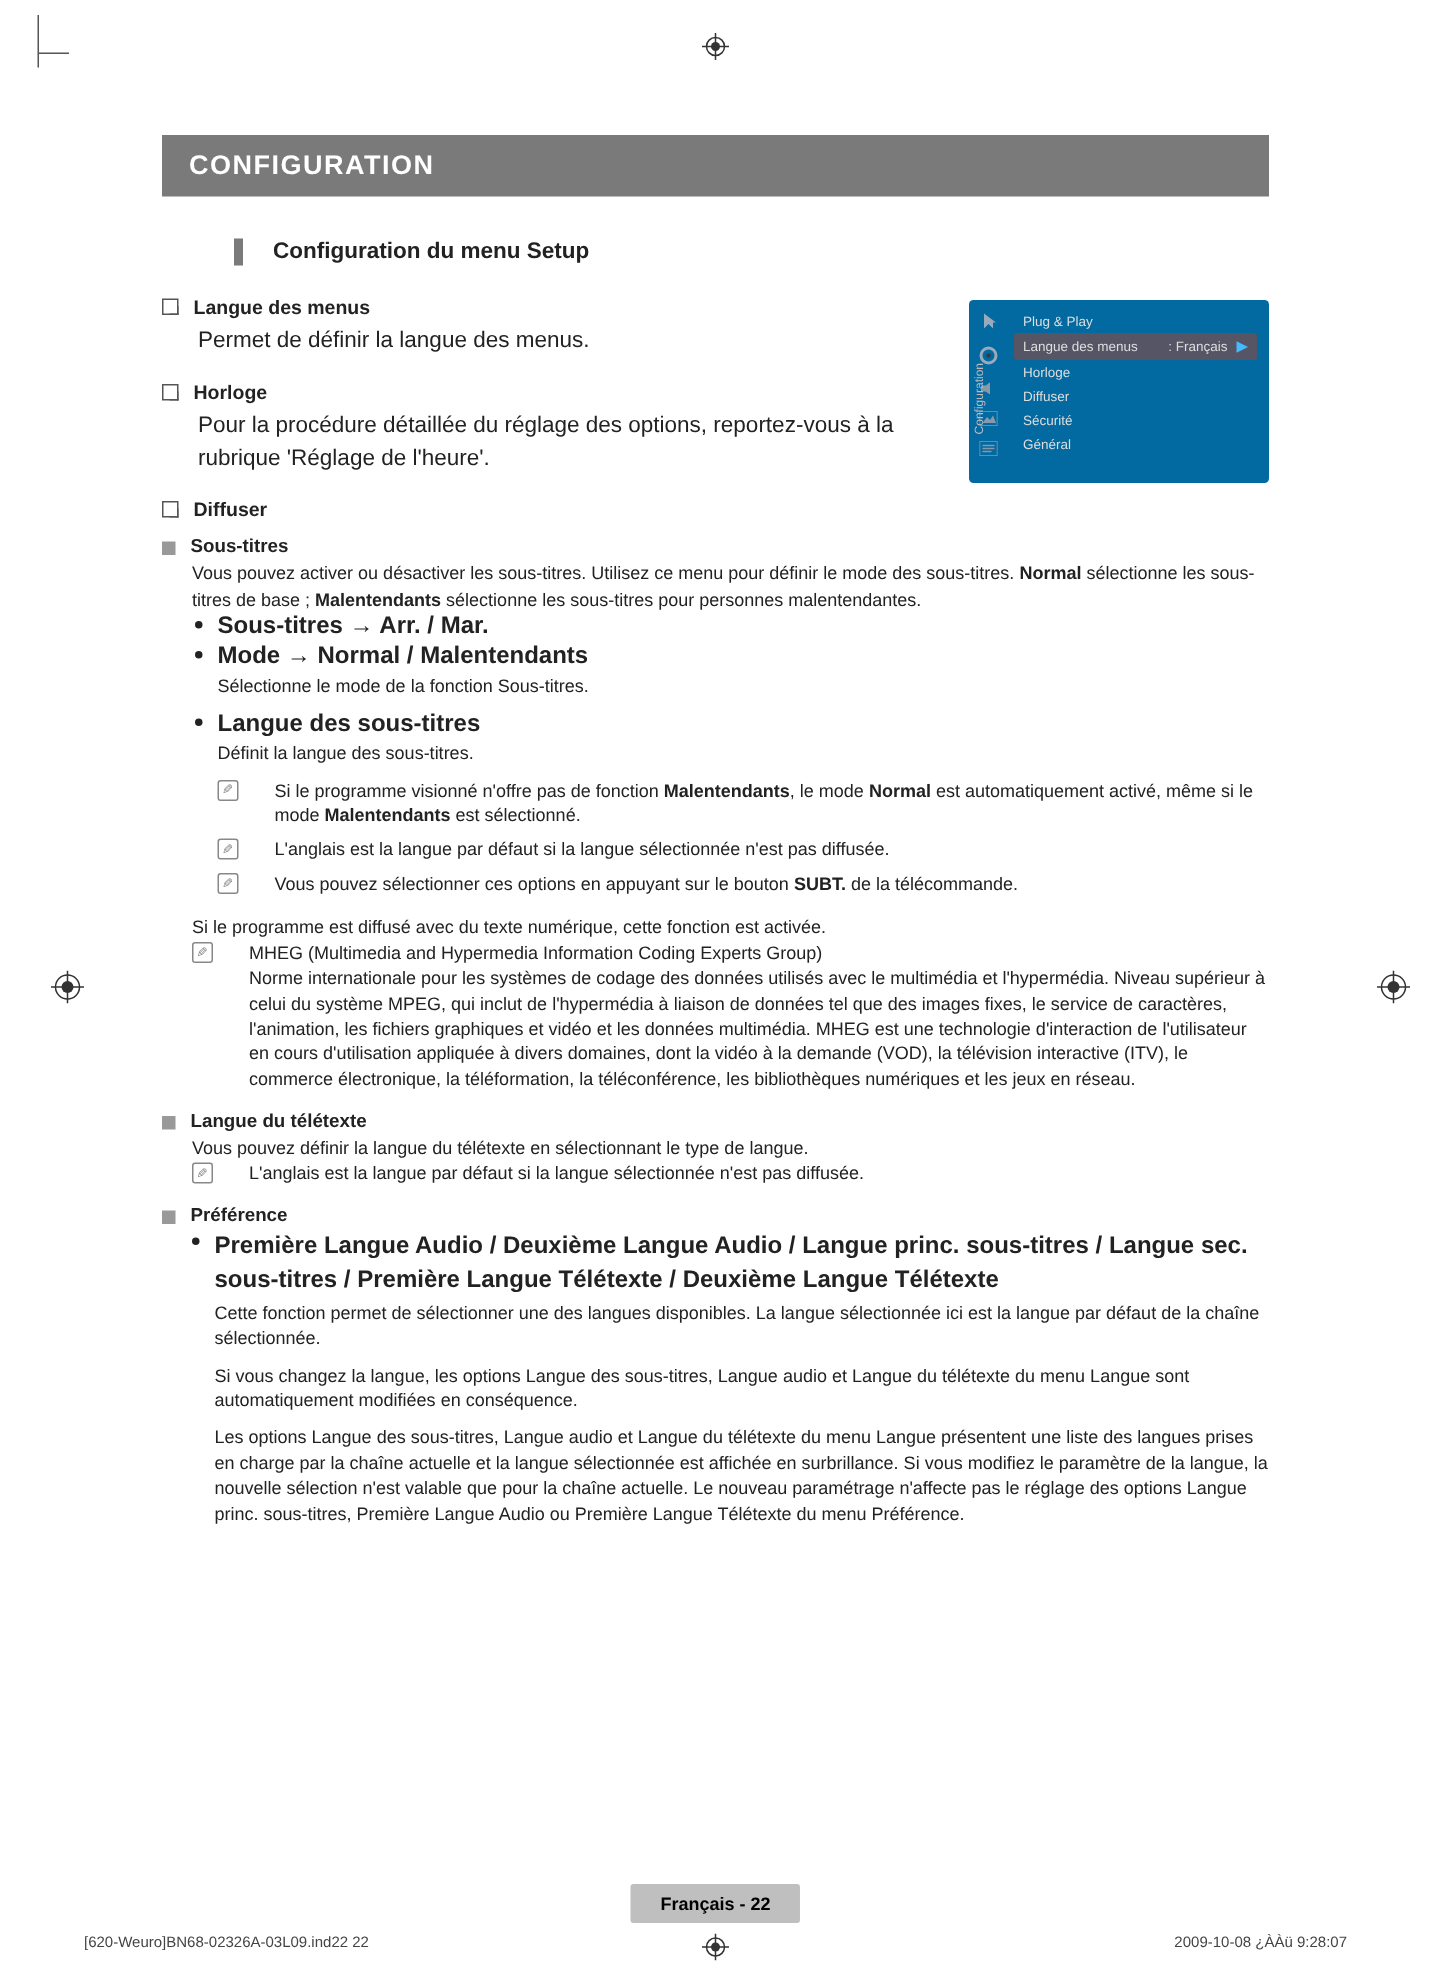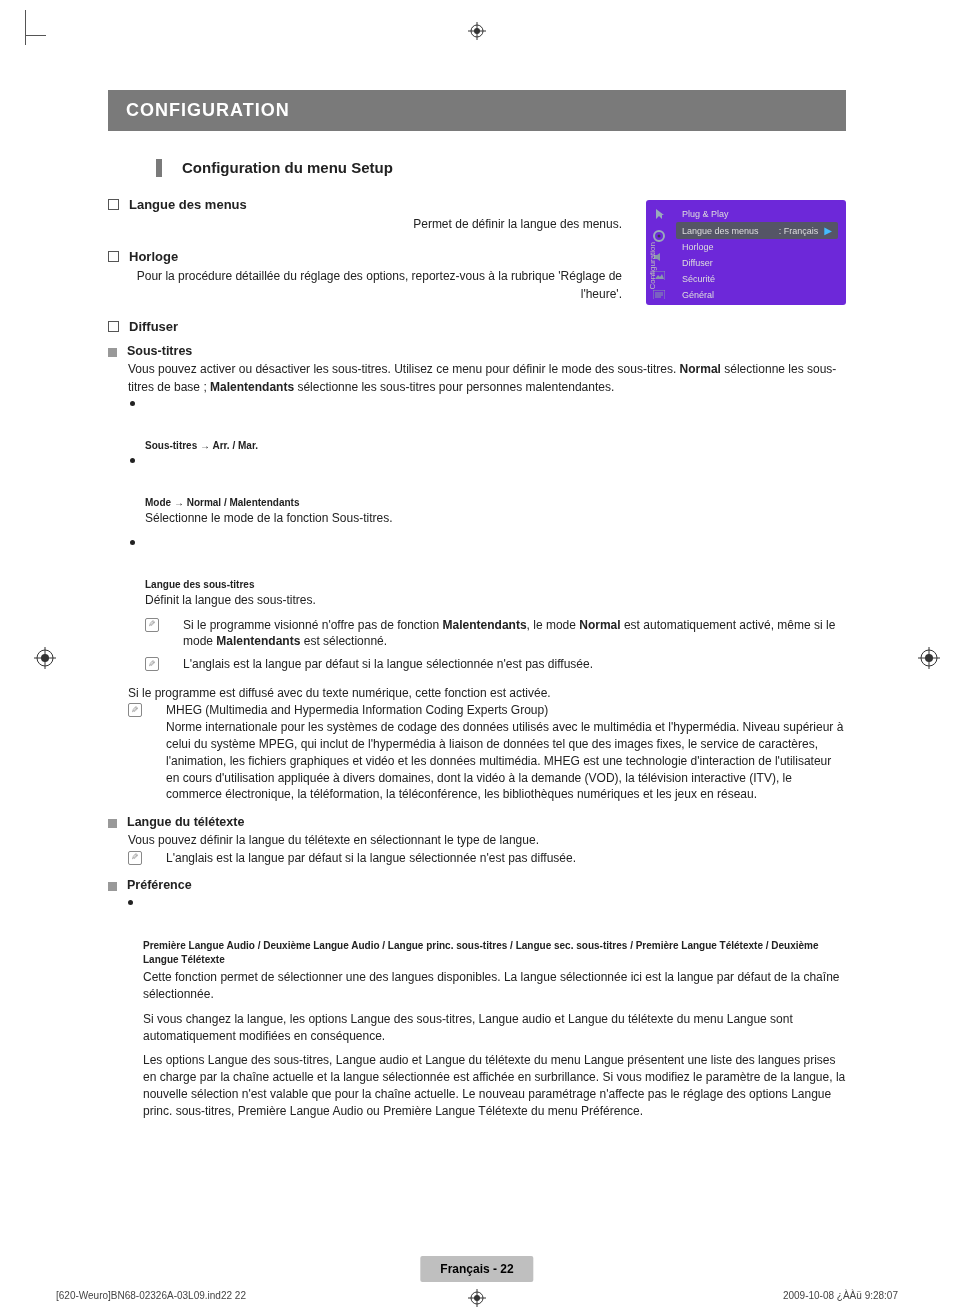--- a/index.html
+++ b/index.html
@@ -31,47 +31,47 @@
     padding:10px 18px;
     letter-spacing:1px;
     margin-bottom:28px;
   }
   .subtitle-row { display:flex; align-items:flex-start; margin-bottom:20px;margin-left:48px;}
   .subtitle-row .bar { width:6px; height:18px; background:#7a7a7a; margin-right:20px;}
   .subtitle-row .txt { font-size:15px; font-weight:bold; }
 
   .osd {
     position:absolute; right:0; top:110px;
-    width:200px; background:#6d28d9;
-    border-radius:3px; padding:6px 8px 2px 8px;
+    width:200px; background:#0369a1;
+    border-radius:3px; padding:6px 8px 18px 8px;
     color:#ddd; font-size:9px;
   }
   .osd .rows { margin-left:22px; }
   .osd .sidecol { position:absolute; left:4px; top:6px; bottom:6px; width:18px; display:flex; flex-direction:column; align-items:center; gap:10px; padding-top:2px;}
   .osd .side-label { position:absolute; left:2px; top:42px; writing-mode:vertical-rl; transform:rotate(180deg); font-size:8px; color:#bbb;}
   .osd-row { padding:3px 6px; display:flex; justify-content:space-between; align-items:center;}
   .osd-row.sel { background:#556; border-radius:2px;}
   .osd-row.sel .arw { color:#4bf; font-size:10px;}
   .osd svg {display:block;}
 
   .content { margin-left:0; }
   .q-item { margin-bottom:16px; }
   .q-head { display:flex; align-items:flex-start; gap:10px; font-weight:bold; font-size:13px; margin-bottom:4px;}
   .q-head .sq { width:11px;height:11px;border:1.5px solid #555; margin-top:2px; position:relative;}
   .q-head .sq::after{content:"";position:absolute;right:-1px;bottom:-1px;width:5px;height:5px;border-right:1.5px solid #555;border-bottom:1.5px solid #555;}
-  .q-body { margin-left:24px; font-size:12px; line-height:1.45; max-width:490px;text-align:right;}
+  .q-body { margin-left:24px; font-size:15px; line-height:1.45; max-width:490px;}
 
   .sub-item { margin-left:0; margin-bottom:12px;}
   .sub-head { display:flex; align-items:center; gap:10px; font-weight:bold; font-size:12.5px; margin-bottom:3px;}
   .sub-head .sq2 { width:9px;height:9px;background:#999; margin-top:3px;}
   .sub-body { margin-left:20px; font-size:12px; line-height:1.45;}
 
   .bullet-item { display:flex; align-items:flex-start; gap:10px; margin-left:22px; margin-bottom:2px;}
   .bullet-item .dot { width:5px;height:5px;background:#222;border-radius:50%;margin-top:5px; flex:none;}
-  .bullet-item .bt { font-weight:bold; font-size:10px;margin-top:44px;}
+  .bullet-item .bt { font-weight:bold; font-size:16px;}
   .bullet-desc { margin-left:37px; font-size:12px; margin-bottom:8px; line-height:1.4;}
 
   .note-item { display:flex; align-items:flex-start; gap:24px; margin-left:37px; margin-bottom:6px; font-size:12px; line-height:1.4;}
   .note-item .nicon { width:14px;height:14px;border:1px solid #888;border-radius:2px;display:flex;align-items:center;justify-content:center;font-size:9px;color:#888;flex:none;margin-top:1px;}
   .note-item .nicon::before{content:"✎";transform:scaleX(-1);}
 
   .footer-lang {
     position:absolute; bottom:33px; left:50%; transform:translateX(-50%);
     background:#bfbfbf; padding:6px 20px; border-radius:2px;
     font-weight:bold; font-size:12px; color:#000000;
@@ -226,20 +226,24 @@
         </div>
       <div class="bullet-desc">Définit la langue des sous-titres.</div>
 
       <div class="note-item">
           <span class="nicon"></span>
           <span><span>Si le programme visionné n'offre pas de fonction </span><b>Malentendants</b><span>, le mode </span><b>Normal</b><span> est automatiquement activé, même si le mode </span><b>Malentendants</b><span> est sélectionné.</span></span>
         </div>
       <div class="note-item">
           <span class="nicon"></span>
           <span>L'anglais est la langue par défaut si la langue sélectionnée n'est pas diffusée.</span>
+        </div>
+      <div class="note-item">
+          <span class="nicon"></span>
+          <span><span>Vous pouvez sélectionner ces options en appuyant sur le bouton </span><b>SUBT.</b><span> de la télécommande.</span></span>
         </div>
     </div>
 
     <div class="sub-item">
       <div class="sub-body">Si le programme est diffusé avec du texte numérique, cette fonction est activée.</div>
       <div class="note-item" style="margin-left:20px;">
         <span class="nicon"></span>
         <span>
           <span>MHEG (Multimedia and Hypermedia Information Coding Experts Group)</span><br>
           <span>Norme internationale pour les systèmes de codage des données utilisés avec le multimédia et l'hypermédia. Niveau supérieur à celui du système MPEG, qui inclut de l'hypermédia à liaison de données tel que des images fixes, le service de caractères, l'animation, les fichiers graphiques et vidéo et les données multimédia. MHEG est une technologie d'interaction de l'utilisateur en cours d'utilisation appliquée à divers domaines, dont la vidéo à la demande (VOD), la télévision interactive (ITV), le commerce électronique, la téléformation, la téléconférence, les bibliothèques numériques et les jeux en réseau.</span>

